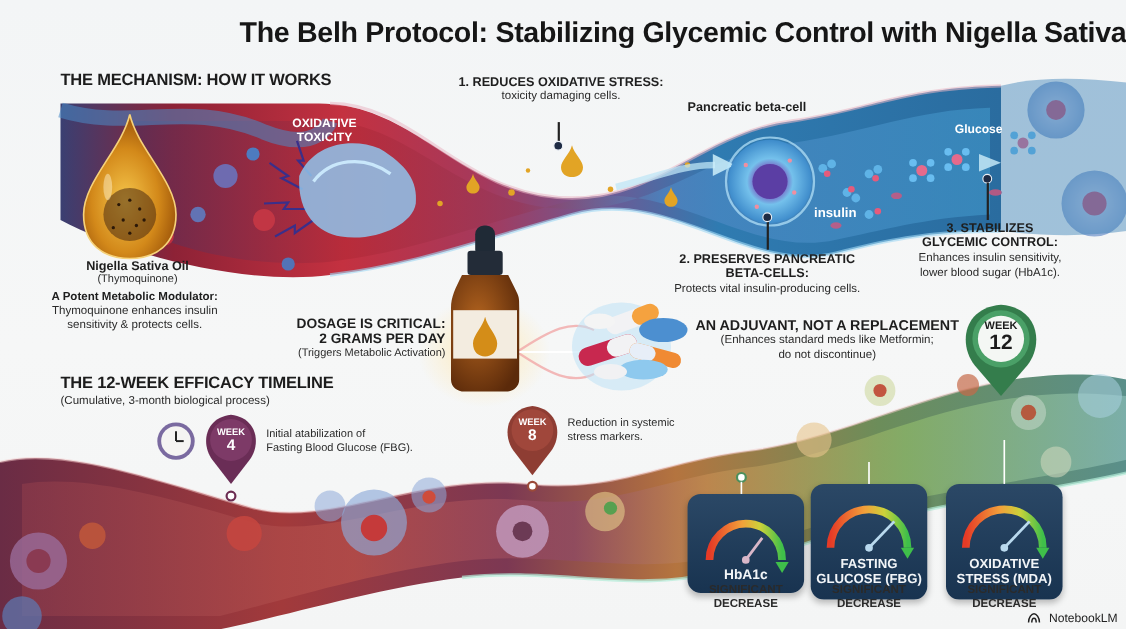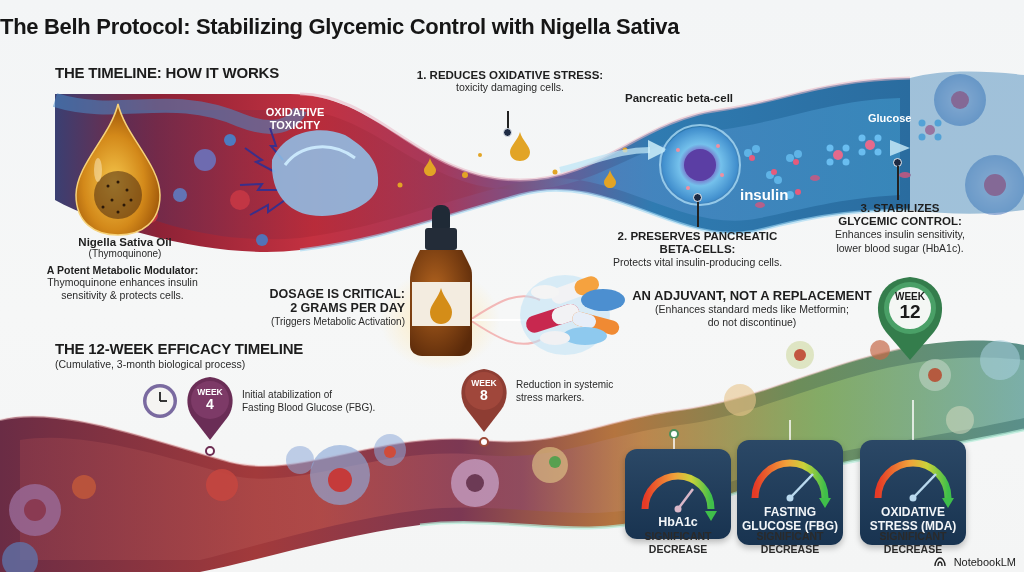--- a/index.html
+++ b/index.html
@@ -5,22 +5,22 @@
   * { box-sizing: border-box; margin: 0; padding: 0; }
   html, body { width: 1024px; height: 572px; overflow: hidden; }
   body {
     position: relative;
     background: linear-gradient(180deg, #f3f5f6 0%, #f6f7f7 55%, #f4f5f5 100%);
     font-family: "Liberation Sans", sans-serif;
     color: #1b1b1b;
   }
   .abs { position: absolute; }
   .title {
-    left: 0; top: 14px; width: 1024px; text-align: left;
-    font-size: 22px; font-weight: bold; letter-spacing: -0.3px; color: #161616;
+    left: 0; top: 14px; width: 1024px; text-align: right;
+    font-size: 26px; font-weight: bold; letter-spacing: -0.3px; color: #161616;
   }
   .section-h {
     font-size: 15px; font-weight: bold; letter-spacing: -0.2px; color: #1c1c1c;
   }
   .lbl-b { font-weight: bold; color: #1e1e1e; }
   .small { font-size: 10.5px; color: #2a2a2a; line-height: 1.25; }
   .center { text-align: center; }
   svg.layer { position: absolute; left: 0; top: 0; }
   .callout-line { position: absolute; width: 2px; background: #222; }
   .callout-dot { position: absolute; width: 9px; height: 9px; border-radius: 50%; background: #1e2b44; border: 1.5px solid #e9eef5; }
@@ -329,21 +329,21 @@
     <circle cx="910" cy="308" r="21" fill="#f4f7f4"></circle>
   </g>
 
   <line x1="674" y1="438" x2="674" y2="460" stroke="#ffffff" stroke-width="1.5"></line>
   <line x1="790" y1="420" x2="790" y2="455" stroke="#ffffff" stroke-width="1.5"></line>
   <line x1="913" y1="400" x2="913" y2="455" stroke="#ffffff" stroke-width="1.5"></line>
 </svg>
 
 <div class="abs title">The Belh Protocol: Stabilizing Glycemic Control with Nigella Sativa</div>
 
-<div class="abs section-h" style="left:55px; top:64px;">THE TIMELINE: HOW IT WORKS</div>
+<div class="abs section-h" style="left:55px; top:64px;">THE MECHANISM: HOW IT WORKS</div>
 
 <div class="abs center lbl-b" style="left:250px; top:106px; width:90px; font-size:11px; color:#fff; line-height:1.15;">
   <div>OXIDATIVE</div>
   <div>TOXICITY</div>
 </div>
 
 <div class="abs center" style="left:40px; top:236px; width:170px;">
   <div class="lbl-b" style="font-size:11.5px;">Nigella Sativa Oil</div>
   <div class="small" style="font-size:10px;">(Thymoquinone)</div>
 </div>
@@ -354,21 +354,21 @@
 </div>
 
 <div class="abs center" style="left:410px; top:69px; width:200px;">
   <div class="lbl-b" style="font-size:11.5px;">1. REDUCES OXIDATIVE STRESS:</div>
   <div class="small">toxicity damaging cells.</div>
 </div>
 <div class="callout-line" style="left:507px; top:111px; height:20px;"></div>
 <div class="callout-dot" style="left:503px; top:128px;"></div>
 
 <div class="abs lbl-b" style="left:625px; top:92px; font-size:11.5px;">Pancreatic beta-cell</div>
-<div class="abs lbl-b" style="left:740px; top:186px; font-size:15px; color:#fff;">insulin</div>
+<div class="abs lbl-b" style="left:740px; top:186px; font-size:12px; color:#fff;">insulin</div>
 <div class="abs lbl-b" style="left:868px; top:112px; font-size:11px; color:#fff;">Glucose</div>
 
 <div class="callout-line" style="left:697px; top:197px; height:30px;"></div>
 <div class="callout-dot" style="left:693px; top:193px;"></div>
 <div class="abs center" style="left:610px; top:230px; width:175px;">
   <div class="lbl-b" style="font-size:11.5px; line-height:1.15;">2. PRESERVES PANCREATIC</div>
   <div class="lbl-b" style="font-size:11.5px; line-height:1.15;">BETA-CELLS:</div>
   <div class="small">Protects vital insulin-producing cells.</div>
 </div>
 

